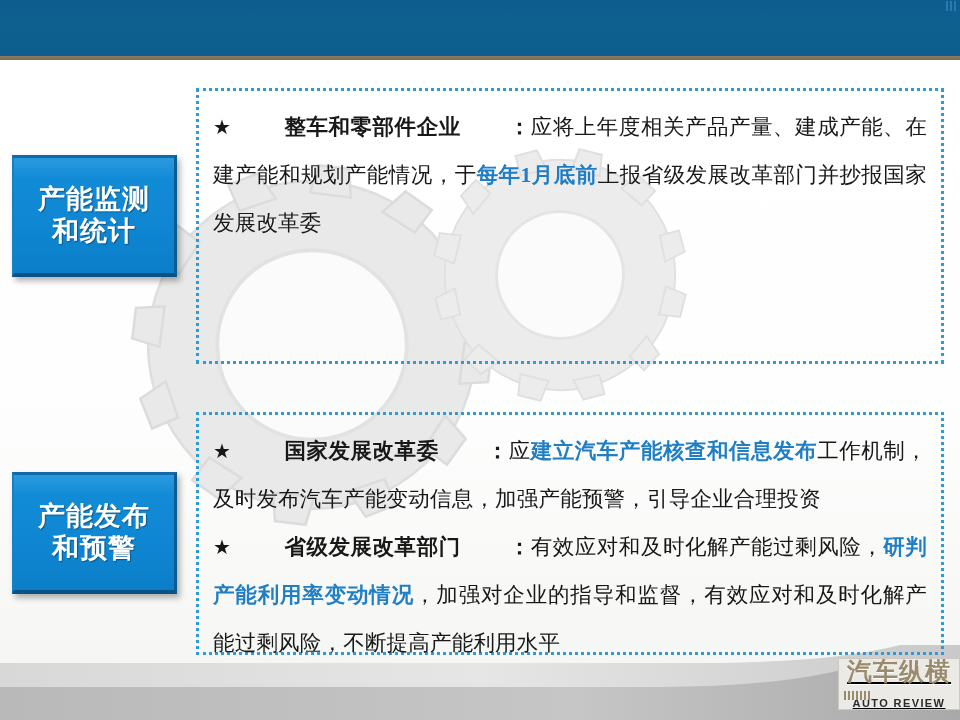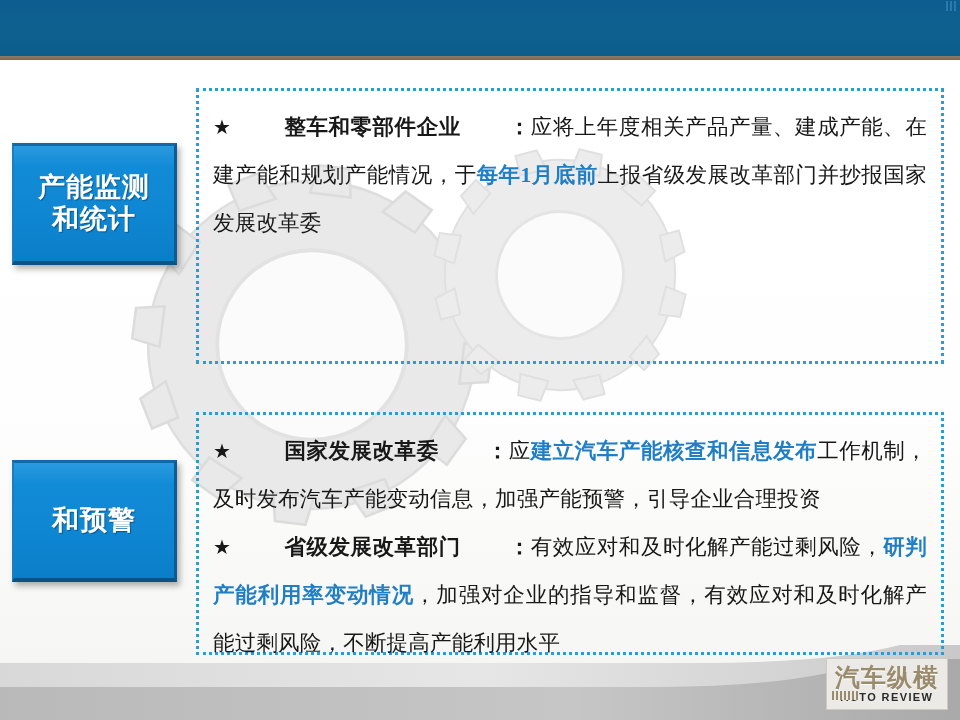--- a/index.html
+++ b/index.html
@@ -46,27 +46,27 @@
   }
 
   
   #gears { position:absolute; left:0; top:60px; width:960px; height:600px; z-index:1; }
 
   
   #footer-art { position:absolute; left:0; bottom:0; width:960px; height:75px; z-index:2; }
 
   
   #logo {
-    position:absolute; right:12px; bottom:10px;
+    position:absolute; right:0; bottom:10px;
     width:122px; height:52px;
     background:#eceae6;
     border:1px solid #cfcac1;
     z-index:8;
     display:flex; flex-direction:column;
-    align-items:center; justify-content:center;
+    align-items:center; justify-content:space-between;text-decoration:underline;
   }
   #logo-cn {
     font-size:25px; font-weight:bold; letter-spacing:1px;
     color:#9a8b6d;
     line-height:1;
     text-shadow:0 1px 0 #fff;
   }
   #logo-en {
     font-size:11px; font-weight:bold; letter-spacing:1.4px;
     color:#2b2b2b; margin-top:2px; line-height:1;
@@ -84,20 +84,21 @@
     border-left:2px solid #1a7fbe;
     border-right:3px solid #0c5b92;
     border-bottom:4px solid #0b5387;
     box-shadow:3px 4px 6px rgba(0,0,0,.30);
     display:flex; flex-direction:column;
     align-items:center; justify-content:center;
     color:#ffffff;
     font-weight:bold;
     letter-spacing:1px;
     text-shadow:1px 1px 1px rgba(0,0,0,.35);
+    margin-top:12px;
   }
   .label-box .ln { line-height:1.18; font-size:27px; white-space:nowrap; }
 
   #label-box-1 { left:12px; top:143px; width:165px; height:122px; }
   #label-box-2 { left:12px; top:460px; width:165px; height:122px; }
 
   
   .panel {
     position:absolute; z-index:4;
     border:3px dotted #2d9bd4;
@@ -185,20 +186,21 @@
   <div id="header-artifact"></div>
   <div id="header-rule"></div>
   <div id="header-title">四、产能监测预警</div>
 
   <div class="label-box" id="label-box-1">
     <span class="ln">产能监测</span>
     <span class="ln">和统计</span>
   </div>
 
   <div class="label-box" id="label-box-2">
+    <span class="ln">产能发布</span>
     <span class="ln">和预警</span>
   </div>
 
   <div class="panel" id="panel-1">
     <p class="para">
       <span class="star">★</span><span class="lead">整车和零部件企业</span><span class="lead">：</span><span>应将上年度相关产品产量、建成产能、在建产能和规划产能情况，于</span><span class="hl">每年1月底前</span><span>上报省级发展改革部门并抄报国家发展改革委</span>
     </p>
   </div>
 
   <div class="panel" id="panel-2">

